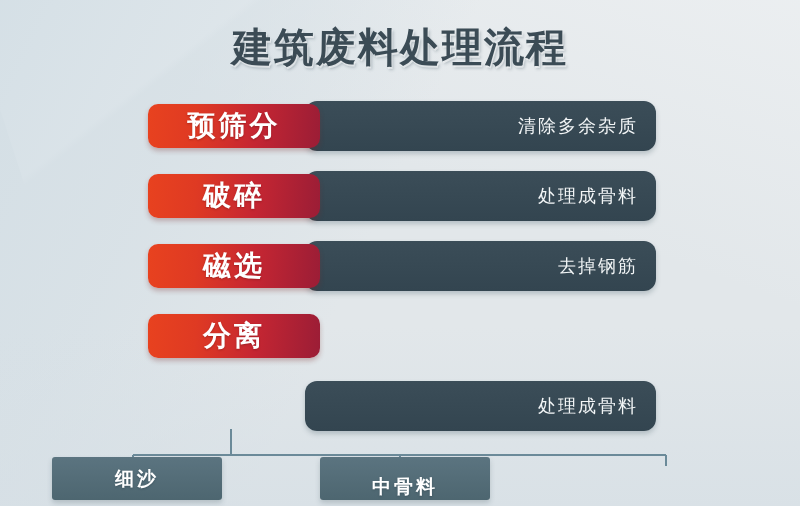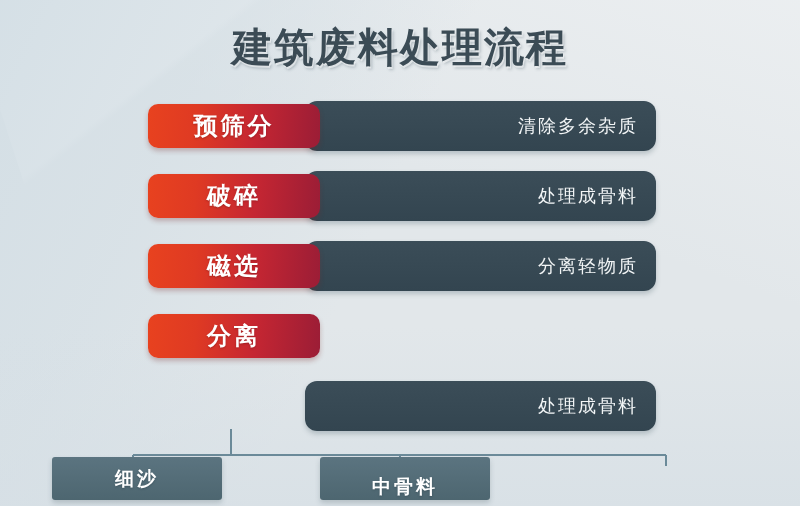--- a/index.html
+++ b/index.html
@@ -101,21 +101,21 @@
     border-radius: 10px;
     background: linear-gradient(95deg, #e8421f 0%, #df3a23 28%, #c52632 62%, #9b1d36 100%);
     box-shadow: 0 3px 5px rgba(120,40,40,0.30);
     display: flex;
     align-items: center;
     justify-content: center;
     z-index: 2;
   }
   .row-pill-text {
     color: #ffffff;
-    font-size: 24px;
+    font-size: 28px;
     font-weight: bold;
     letter-spacing: 3px;
     text-shadow: 0 1px 2px rgba(110,20,20,0.45);
   }
 
   
   #connector { position: absolute; left: 0; top: 0; width: 800px; height: 530px; pointer-events: none; }
 
   
   .out-box {
@@ -165,21 +165,21 @@
     <div class="row-bar">
       <span class="row-bar-text">处理成骨料</span>
     </div>
     <div class="row-pill">
       <span class="row-pill-text">破碎</span>
     </div>
   </div>
 
   <div class="flow-row" id="row-2" style="top:241px;">
     <div class="row-bar">
-      <span class="row-bar-text">分离轻物质</span>
+      <span class="row-bar-text">去掉钢筋</span>
     </div>
     <div class="row-pill">
       <span class="row-pill-text">磁选</span>
     </div>
   </div>
 
   <div class="flow-row" id="row-3" style="top:311px;">
     <div class="row-pill">
       <span class="row-pill-text">分离</span>
     </div>

